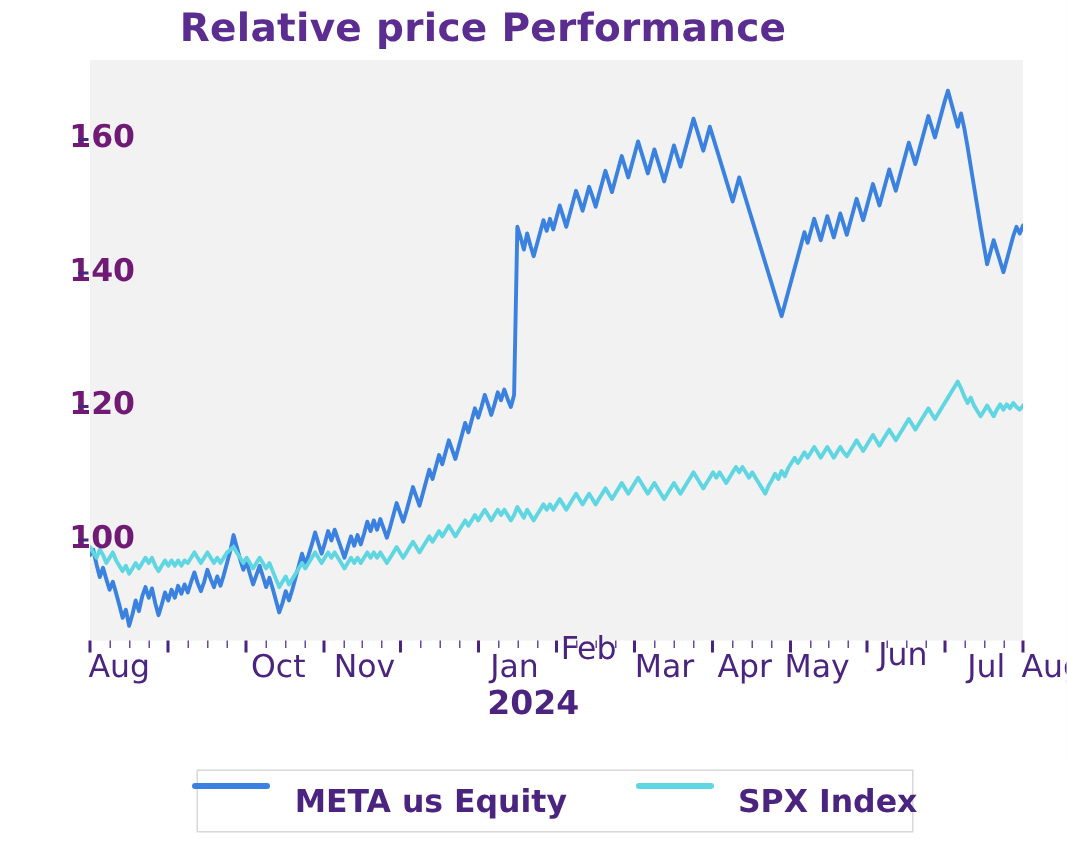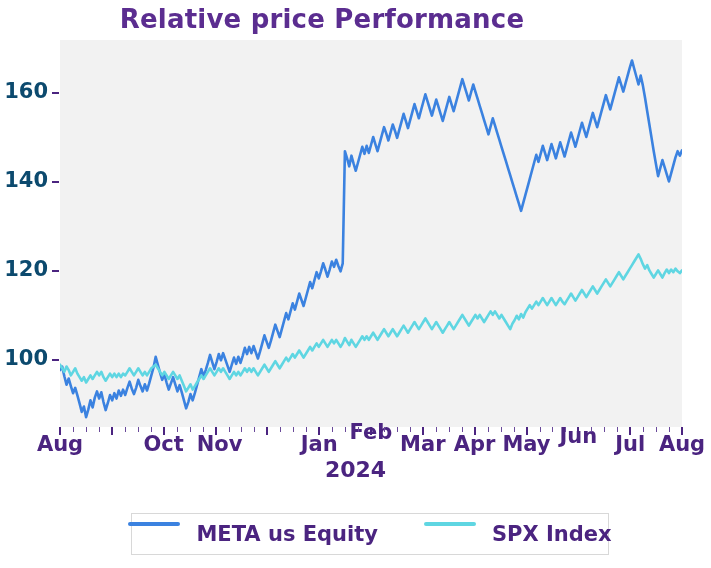--- a/index.html
+++ b/index.html
@@ -52,34 +52,35 @@
     left: 0; top: 0;
     width: 711px; height: 568px;
     pointer-events: none;
   }
   .ylab {
     position: absolute;
     width: 50px;
     text-align: right;
     font-size: 21px;
     font-weight: bold;
-    color: #0c4a6e;
-    font-family: "DejaVu Sans", sans-serif;
+    color: #701a75;
+    font-family: "DejaVu Sans", sans-serif;
+    padding-left: 42px;
   }
   .ytick-mark {
     position: absolute;
     width: 7px;
     height: 2px;
     background: #4b2480;
   }
   .xlab {
     position: absolute;
-    text-align: center;
+    text-align: right;
     font-size: 21px;
-    font-weight: bold;
+    font-weight: normal;
     color: #4b2480;
     font-family: "DejaVu Sans", sans-serif;
     white-space: nowrap;
   }
   .xtick-major {
     position: absolute;
     width: 2px;
     height: 8px;
     background: #4b2480;
   }

